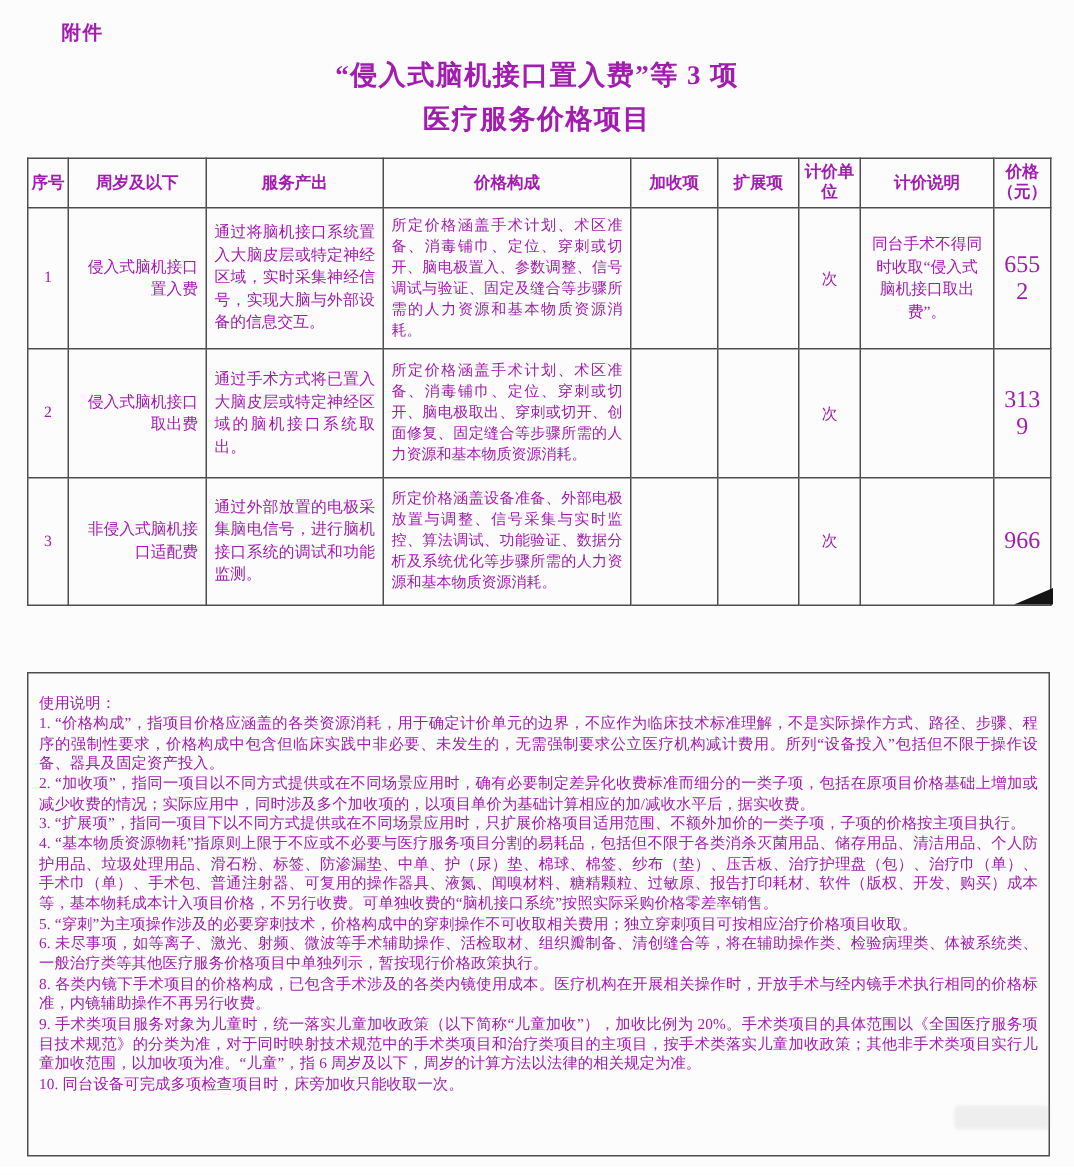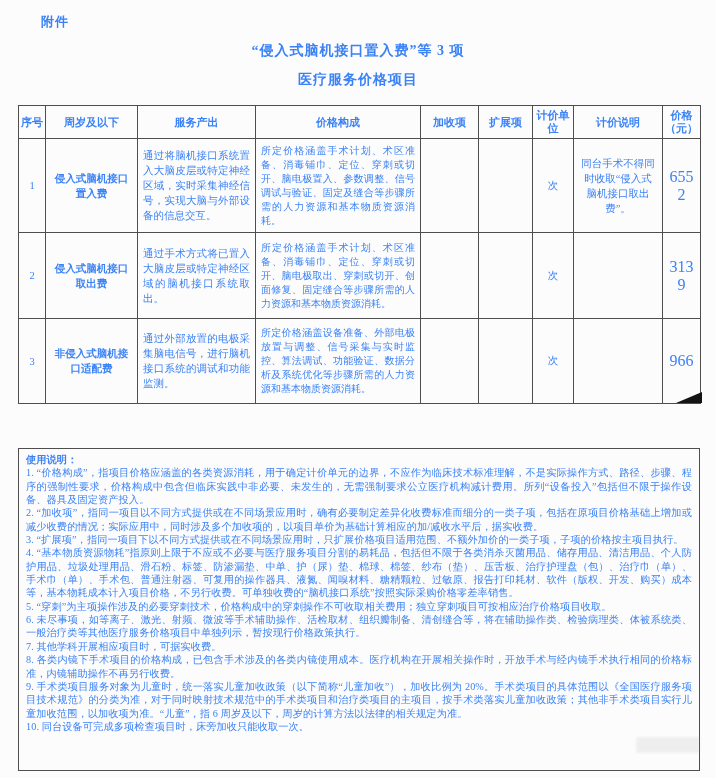--- a/index.html
+++ b/index.html
@@ -2,67 +2,67 @@
 <html><head>
 <meta charset="utf-8">
 <style>
   * { margin:0; padding:0; box-sizing:border-box; }
   html,body { background:#ffffff; }
   .page {
     position:relative;
     width:716px; height:778px;
     background:#fcfcfc;
     font-family:"Liberation Serif", serif;
-    color:#3b82f6;
+    color:#a21caf;
     overflow:hidden;
   }
   .attachment {
     position:absolute; left:41px; top:13px;
     font-size:13px; font-weight:bold; letter-spacing:1px;
   }
   .doc-title {
     position:absolute; left:0; top:36px; width:100%;
-    text-align:center; font-size:14px; font-weight:bold;
+    text-align:center; font-size:18px; font-weight:bold;
     line-height:29px; letter-spacing:1px;
   }
   table.price-table {
     position:absolute; left:18px; top:105px;
     width:682px; border-collapse:collapse; table-layout:fixed;padding-left:44px;
   }
   .price-table th, .price-table td {
     border:1px solid #4e4e4e;
     font-size:10.5px;
     padding:2px 3px;
     vertical-align:middle;
     word-break:break-all;
   }
   .price-table th {
     font-weight:bold; text-align:center;
     height:33px; line-height:13px; font-size:11px;
     padding:1px 2px;
   }
   .price-table td.c-no   { text-align:center; }
-  .price-table td.c-name { text-align:center; line-height:15px; padding:2px 5px;font-weight:bold; }
+  .price-table td.c-name { text-align:right; line-height:15px; padding:2px 5px; }
   .price-table td.c-out  { text-align:justify; line-height:15px; padding:3px 5px;margin-top:42px; }
   .price-table td.c-comp { text-align:justify; line-height:14px; font-size:10px; padding:3px 5px; }
   .price-table td.c-unit { text-align:center; }
   .price-table td.c-note { text-align:center; line-height:15px; padding:3px 5px; }
   .price-table td.c-price{ text-align:center; font-size:16px; }
   .notes-box {
     position:absolute; left:18px; top:448px;
     width:682px; height:323px;
     border:1px solid #4e4e4e;
     background:#fcfcfc;
     padding:4px 7px 3px 7px;
     font-size:10.2px;
     line-height:13.35px;
     text-align:justify;
     letter-spacing:0.1px;
   }
-  .notes-title { font-weight:bold; }
+  .notes-title { font-weight:normal;margin-top:10px; }
   .scan-wedge {
     position:absolute; left:676px; top:392px;
     width:0; height:0;
     border-bottom:11px solid #141414;
     border-left:26px solid transparent;
   }
   .smudge {
     position:absolute; left:636px; top:737px;
     width:64px; height:16px;
     background:#9a9a9a; opacity:0.13;
@@ -147,21 +147,20 @@
   <div class="scan-wedge"></div>
 
   <div class="notes-box">
     <div class="notes-title">使用说明：</div>
     <div class="note-item">1. “价格构成”，指项目价格应涵盖的各类资源消耗，用于确定计价单元的边界，不应作为临床技术标准理解，不是实际操作方式、路径、步骤、程序的强制性要求，价格构成中包含但临床实践中非必要、未发生的，无需强制要求公立医疗机构减计费用。所列“设备投入”包括但不限于操作设备、器具及固定资产投入。</div>
     <div class="note-item">2. “加收项”，指同一项目以不同方式提供或在不同场景应用时，确有必要制定差异化收费标准而细分的一类子项，包括在原项目价格基础上增加或减少收费的情况；实际应用中，同时涉及多个加收项的，以项目单价为基础计算相应的加/减收水平后，据实收费。</div>
     <div class="note-item">3. “扩展项”，指同一项目下以不同方式提供或在不同场景应用时，只扩展价格项目适用范围、不额外加价的一类子项，子项的价格按主项目执行。</div>
     <div class="note-item">4. “基本物质资源物耗”指原则上限于不应或不必要与医疗服务项目分割的易耗品，包括但不限于各类消杀灭菌用品、储存用品、清洁用品、个人防护用品、垃圾处理用品、滑石粉、标签、防渗漏垫、中单、护（尿）垫、棉球、棉签、纱布（垫）、压舌板、治疗护理盘（包）、治疗巾（单）、手术巾（单）、手术包、普通注射器、可复用的操作器具、液氮、闻嗅材料、糖精颗粒、过敏原、报告打印耗材、软件（版权、开发、购买）成本等，基本物耗成本计入项目价格，不另行收费。可单独收费的“脑机接口系统”按照实际采购价格零差率销售。</div>
     <div class="note-item">5. “穿刺”为主项操作涉及的必要穿刺技术，价格构成中的穿刺操作不可收取相关费用；独立穿刺项目可按相应治疗价格项目收取。</div>
     <div class="note-item">6. 未尽事项，如等离子、激光、射频、微波等手术辅助操作、活检取材、组织瓣制备、清创缝合等，将在辅助操作类、检验病理类、体被系统类、一般治疗类等其他医疗服务价格项目中单独列示，暂按现行价格政策执行。</div>
-    <div class="note-item">7. 其他学科开展相应项目时，可据实收费。</div>
     <div class="note-item">8. 各类内镜下手术项目的价格构成，已包含手术涉及的各类内镜使用成本。医疗机构在开展相关操作时，开放手术与经内镜手术执行相同的价格标准，内镜辅助操作不再另行收费。</div>
     <div class="note-item">9. 手术类项目服务对象为儿童时，统一落实儿童加收政策（以下简称“儿童加收”），加收比例为 20%。手术类项目的具体范围以《全国医疗服务项目技术规范》的分类为准，对于同时映射技术规范中的手术类项目和治疗类项目的主项目，按手术类落实儿童加收政策；其他非手术类项目实行儿童加收范围，以加收项为准。“儿童”，指 6 周岁及以下，周岁的计算方法以法律的相关规定为准。</div>
     <div class="note-item">10. 同台设备可完成多项检查项目时，床旁加收只能收取一次。</div>
   </div>
 
   <div class="smudge"></div>
 
 </div>
 
 </body></html>

